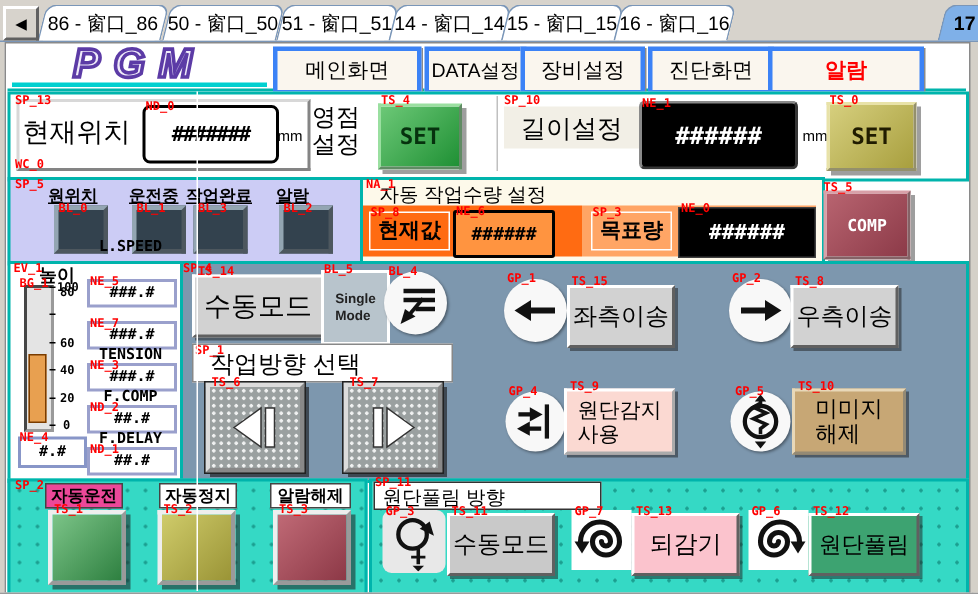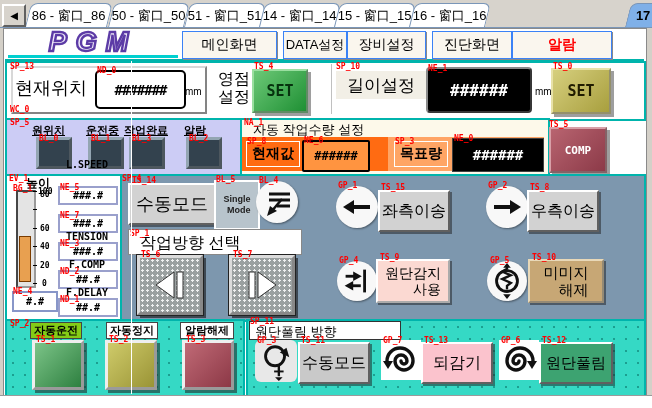--- a/index.html
+++ b/index.html
@@ -1,28 +1,28 @@
 <!DOCTYPE html>
 <html><head>
 <meta charset="utf-8">
 <style>
   html,body{margin:0;padding:0}
   body{width:652px;height:408px;position:relative;background:#d4d0c8;
        font-family:"Liberation Sans",sans-serif;overflow:hidden;-webkit-font-smoothing:none}
   .abs{position:absolute}
   .tag{position:absolute;color:#ff0000;font:bold 8px "DejaVu Sans Mono",monospace;line-height:8px;z-index:45;white-space:nowrap}
   .ctr{display:flex;align-items:center;justify-content:center}
-  .pre{white-space:pre-line;text-align:right}
+  .pre{white-space:pre-line;text-align:left}
   .bevel{border-top:2px solid #ffffff;border-left:2px solid #ffffff;border-right:2px solid #606060;border-bottom:2px solid #606060}
   .teal{border:2px solid #00b4ac;background:#ffffff}
   .mono{font-family:"DejaVu Sans Mono",monospace;font-weight:bold}
   .tab{position:absolute;top:3px;height:23px;background:#ffffff;border:1px solid #7a96b8;border-bottom:none;
        border-radius:7px 7px 0 0;transform:skewX(-14deg);font-size:13px;z-index:2}
   .tab>span{transform:skewX(14deg);display:block}
-  .menu-btn{position:absolute;top:31px;height:26px;background:#faf6ee;border:1px solid #3b82f6;
+  .menu-btn{position:absolute;top:31px;height:26px;background:#faf6ee;border:3px solid #3b82f6;
             box-shadow:1px 1px 0 #8a8a8a;font-size:14px;cursor:pointer}
   .lampbx{position:absolute;background:#33424e;border:3px outset #93a5b2}
   .dots-teal{background-color:#35d9c5;background-image:radial-gradient(circle,rgba(6,110,100,.55) 1px,transparent 1.3px);background-size:12px 12px}
   .dots-gray{background-color:#9aa0a0;background-image:radial-gradient(circle,rgba(255,255,255,.85) 1px,transparent 1.3px);background-size:5px 5px}
   .circle-ic{position:absolute;border-radius:50%;background:#f8f8f8;box-shadow:1px 1px 2px rgba(0,0,0,.4)}
   .readout{position:absolute;background:#fff;border:2px solid #9aa0cc;font:bold 10px "DejaVu Sans Mono",monospace;display:flex;align-items:center;justify-content:center}
   .rlabel{position:absolute;font:bold 10px "DejaVu Sans Mono",monospace;color:#000;width:58px;text-align:center}
   svg{display:block}
 </style>
 </head>
@@ -315,21 +315,21 @@
 <div class="tag" style="left:532px;top:254px">TS_10</div>
 <div class="abs ctr pre" style="left:528px;top:259px;width:72px;height:40px;background:#c7a775;border:2px outset #e8d8b8;
             box-shadow:2px 2px 0 rgba(30,30,30,.5);font-size:15px;line-height:17px;cursor:pointer">
   <span class="pre">미미지
 해제</span>
 </div>
 
 <div class="abs dots-teal" style="left:5px;top:319px;width:236px;height:75px;border:2px solid #00b4ac"></div>
 <div class="tag" style="left:10px;top:320px">SP_2</div>
 
-<div class="abs ctr" style="left:30px;top:322px;width:50px;height:15px;background:#84cc16;border:1px solid #444;font:bold 11px 'Liberation Sans',sans-serif">
+<div class="abs ctr" style="left:30px;top:322px;width:50px;height:15px;background:#ec4899;border:1px solid #444;font:bold 11px 'Liberation Sans',sans-serif">
   <span>자동운전</span>
 </div>
 <div class="tag" style="left:36px;top:336px">TS_1</div>
 <div class="abs" style="left:32px;top:340px;width:46px;height:44px;border:3px outset #eeeeee;box-shadow:3px 3px 0 rgba(30,30,30,.55);
             background:linear-gradient(135deg,#7cc488,#2e8040);cursor:pointer"></div>
 
 <div class="abs ctr" style="left:106px;top:322px;width:50px;height:15px;background:#fff;border:1px solid #444;font:bold 11px 'Liberation Sans',sans-serif">
   <span>자동정지</span>
 </div>
 <div class="tag" style="left:109px;top:336px">TS_2</div>

